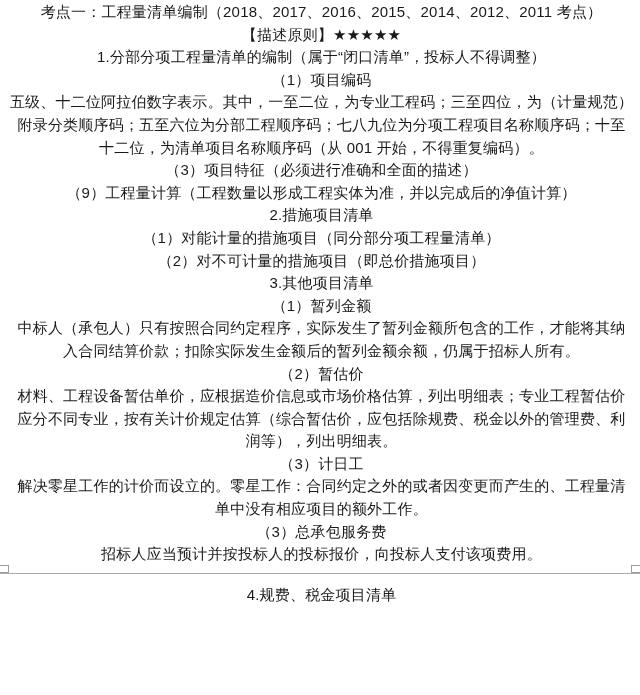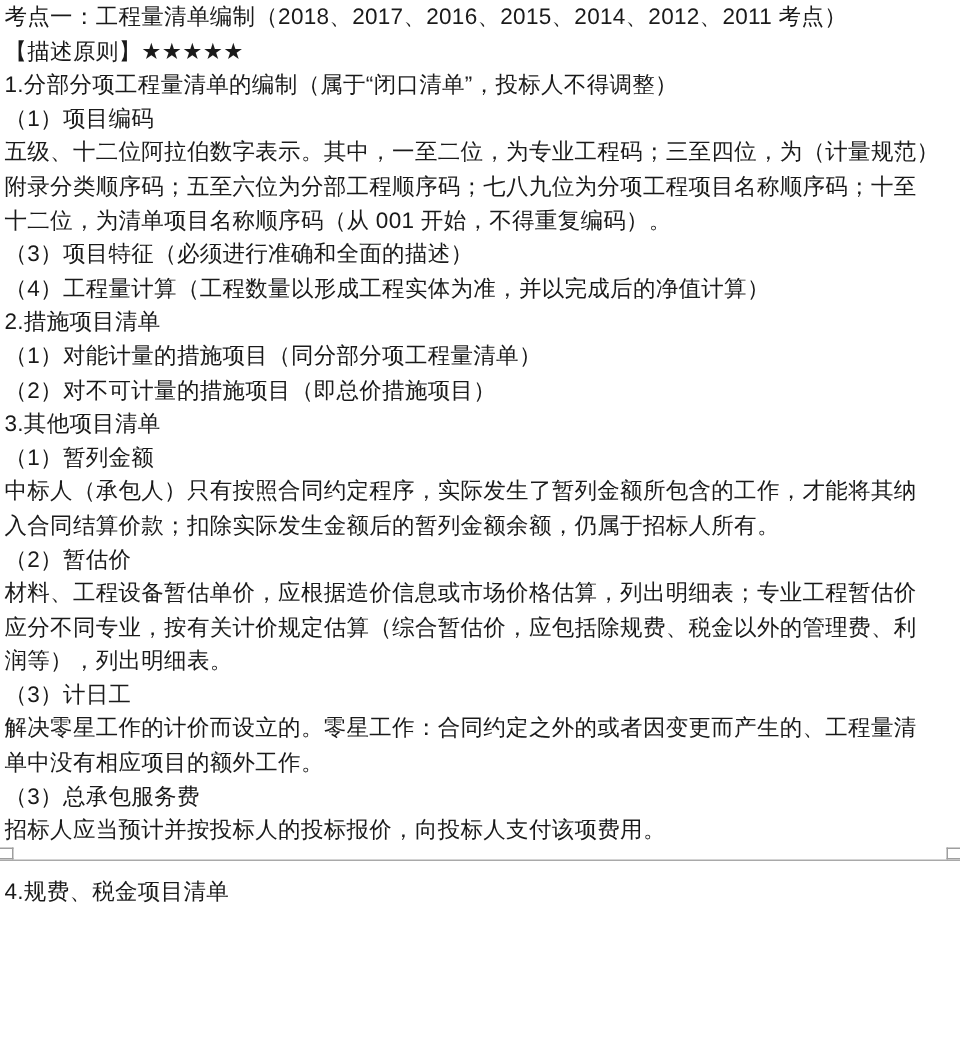--- a/index.html
+++ b/index.html
@@ -20,20 +20,21 @@
     font-size: 15px;
     box-sizing: border-box;
     padding: 1px 0 0 3px;
   }
   .line {
     height: 22.6px;
     line-height: 22.6px;
     white-space: nowrap;
     overflow: hidden;
     letter-spacing: 0.2px;
+    text-align: center;
   }
   .page-divider {
     position: relative;
     height: 18px;
     width: 640px;
     margin-left: -3px;
   }
   .page-divider .hairline {
     position: absolute;
     left: 0;
@@ -72,21 +73,21 @@
   <div class="line">附录分类顺序码；五至六位为分部工程顺序码；七八九位为分项工程项目名称顺序码；十至</div>
 
   <div class="line">十二位，为清单项目名称顺序码（从 001 开始，不得重复编码）。</div>
 
 
   <div class="line">（3）项目特征（必须进行准确和全面的描述）</div>
 
 
 
 
-  <div class="line">（4）工程量计算（工程数量以形成工程实体为准，并以完成后的净值计算）</div>
+  <div class="line">（9）工程量计算（工程数量以形成工程实体为准，并以完成后的净值计算）</div>
 
   <div class="line">2.措施项目清单</div>
 
   <div class="line">（1）对能计量的措施项目（同分部分项工程量清单）</div>
 
   <div class="line">（2）对不可计量的措施项目（即总价措施项目）</div>
 
   <div class="line">3.其他项目清单</div>
 
   <div class="line">（1）暂列金额</div>

